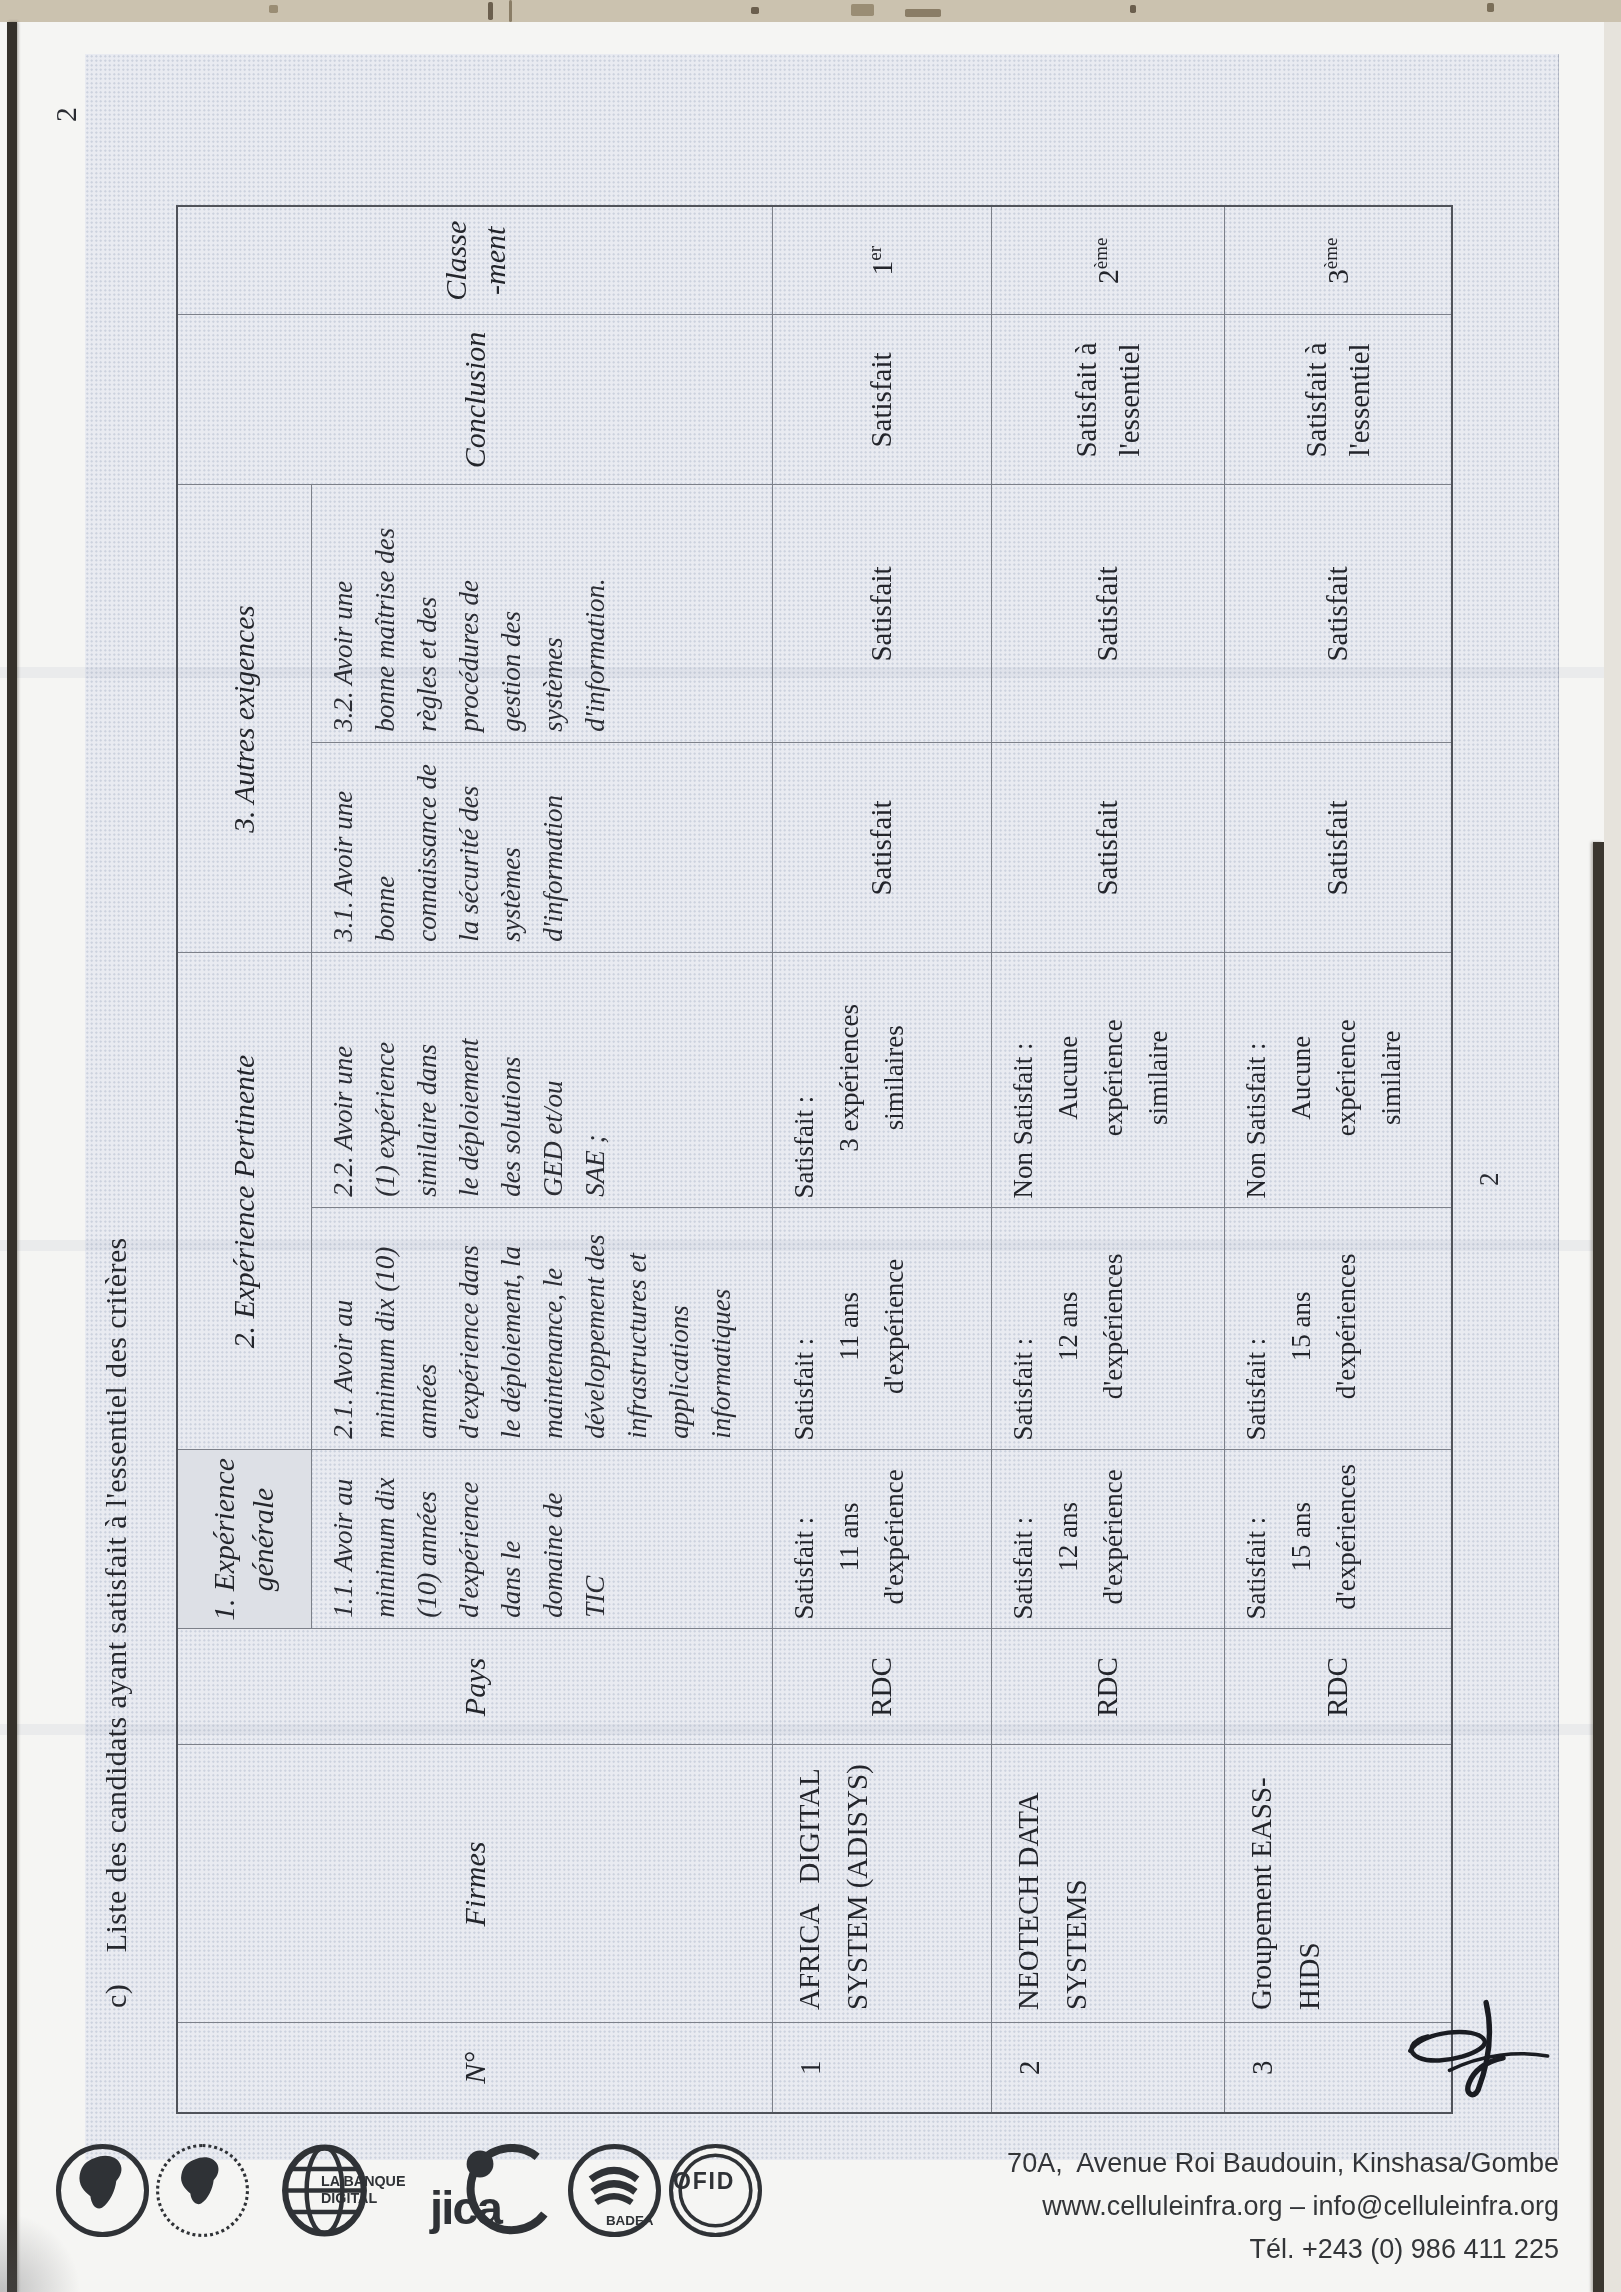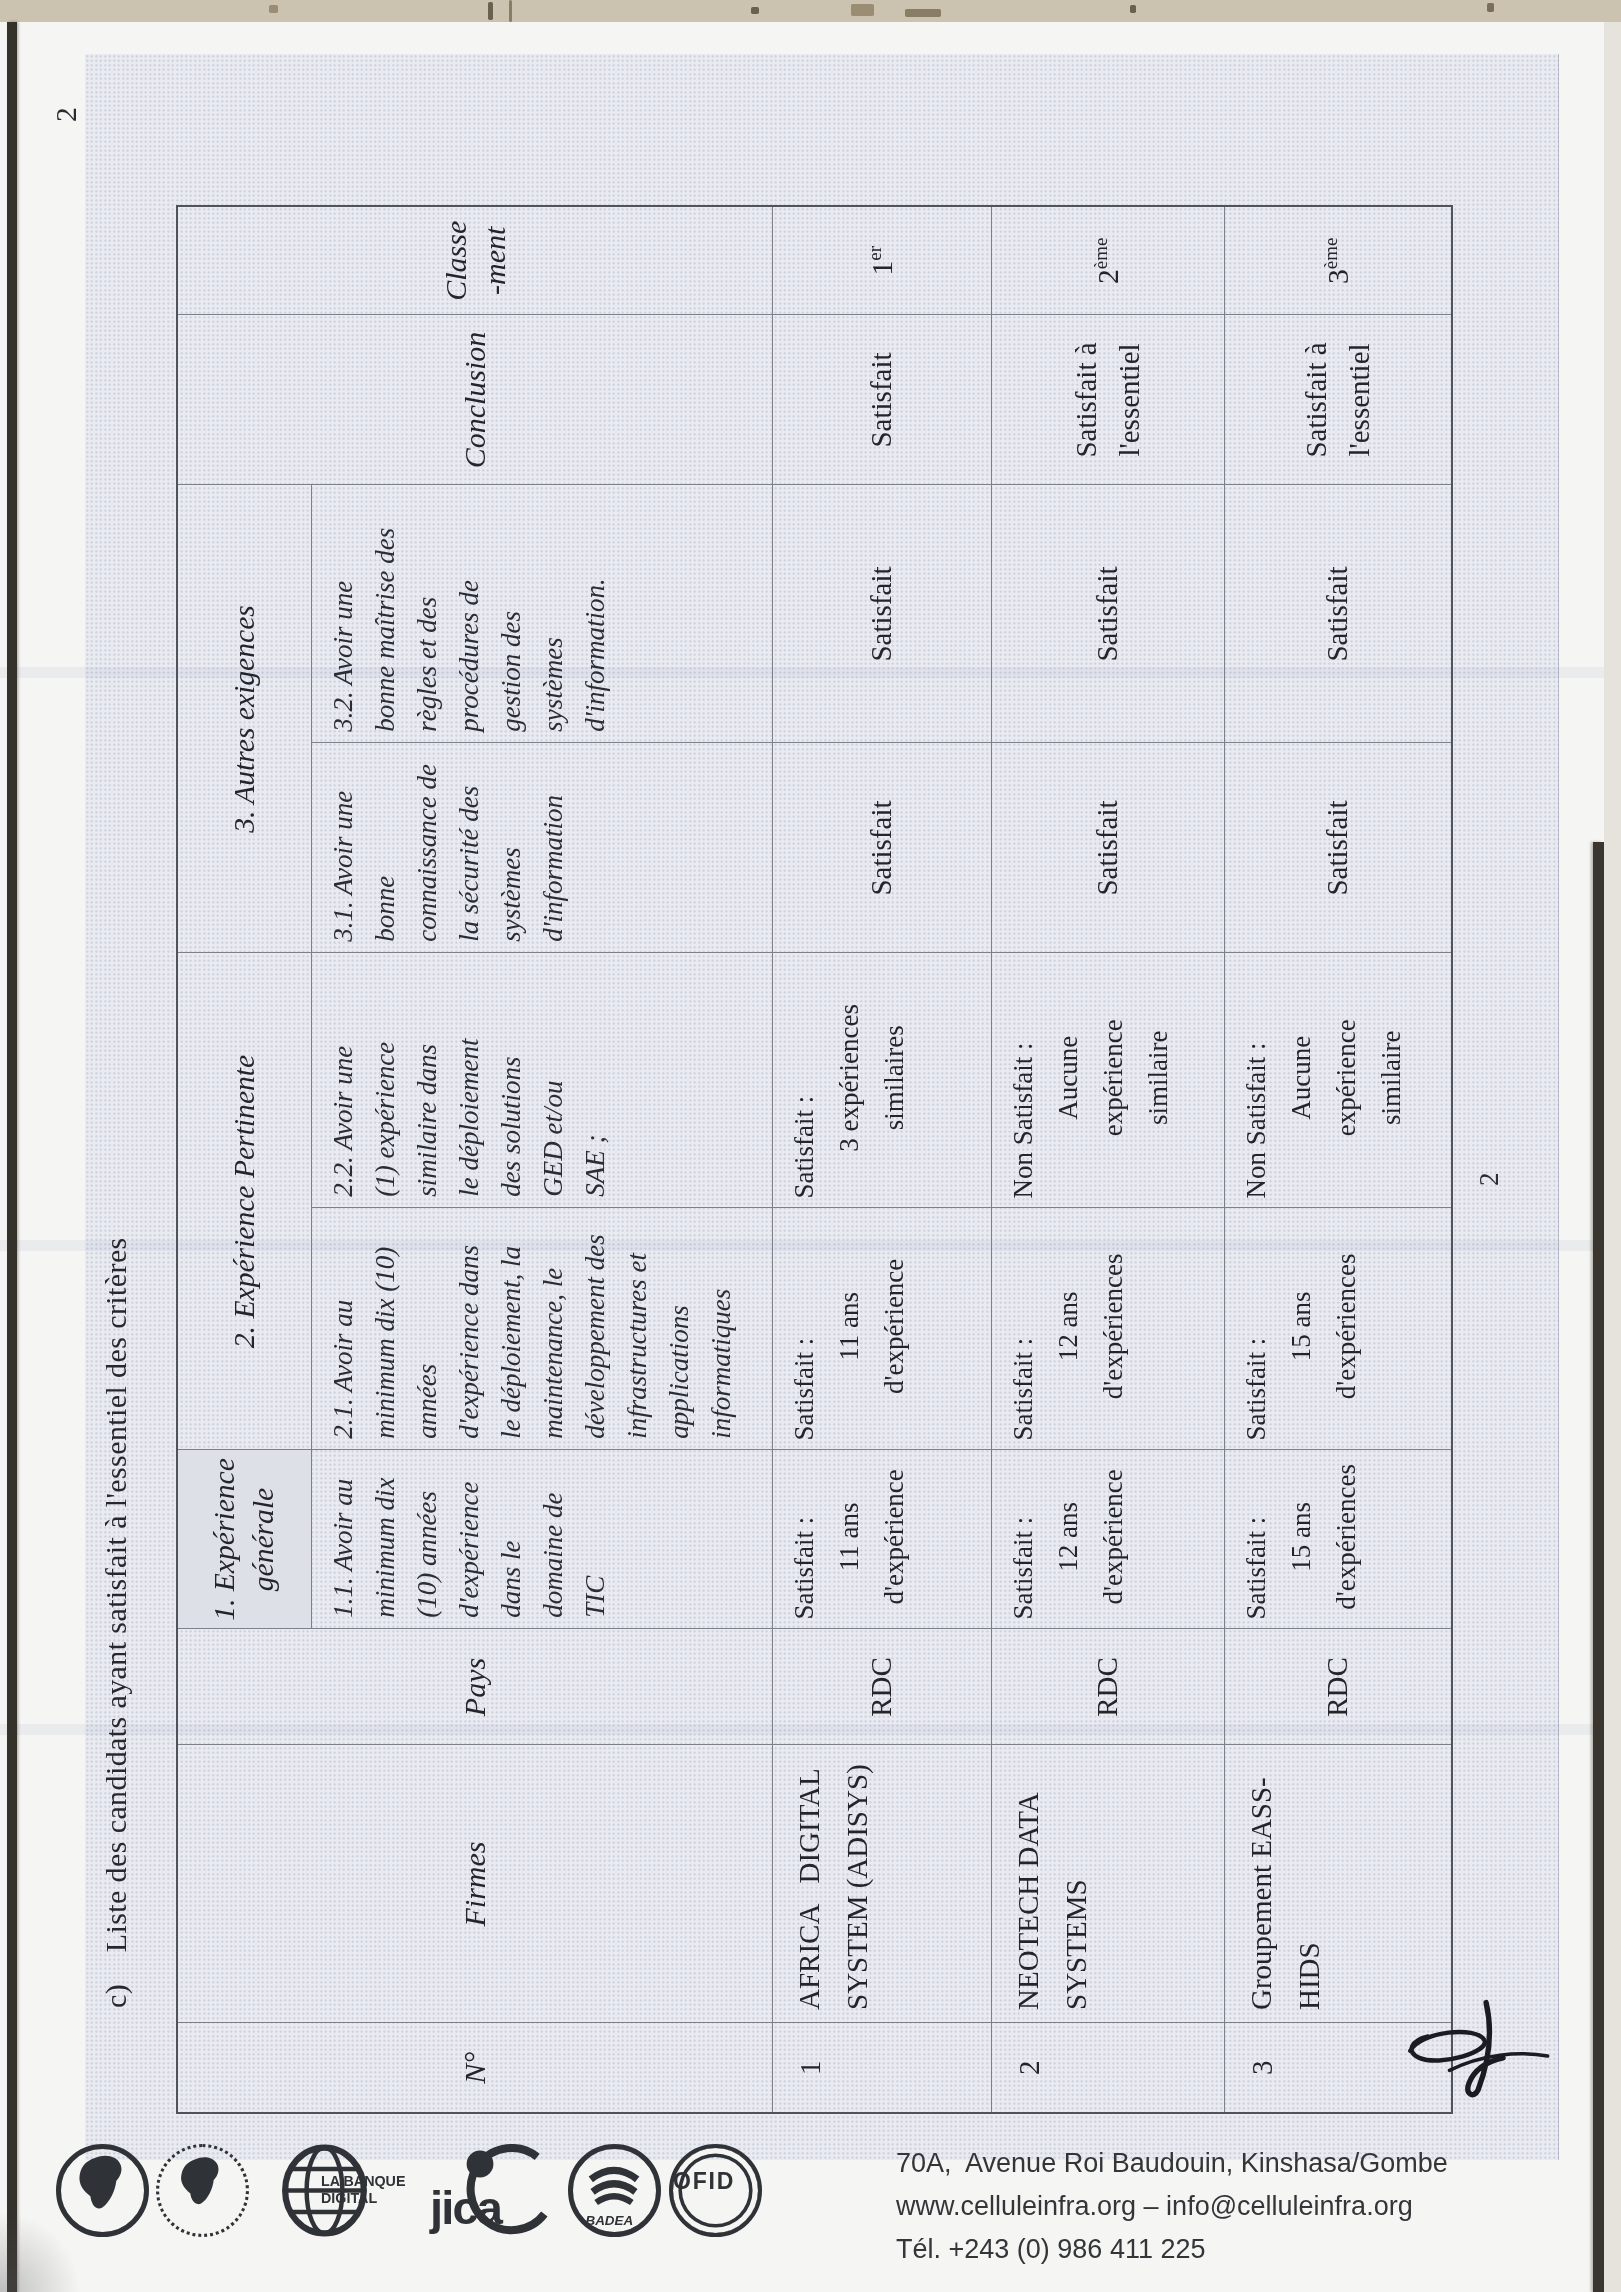--- a/index.html
+++ b/index.html
@@ -107,30 +107,30 @@
     position:absolute;left:265px;top:29px;width:107px;
     font-family:"Liberation Sans",sans-serif;font-weight:bold;font-size:14.3px;
     line-height:17px;color:#2f3236;white-space:pre-wrap;
   }
   .jica-label{
     position:absolute;left:374px;top:36px;
     font-family:"Liberation Sans",sans-serif;font-weight:bold;font-size:47px;
     letter-spacing:-1.8px;color:#2f3236;
   }
   .badea-label{
-    position:absolute;left:12.5px;top:64px;width:68px;text-align:left;
-    font-family:"Liberation Sans",sans-serif;font-weight:bold;font-size:13.4px;color:#2f3236;font-style:italic;
+    position:absolute;left:12.5px;top:64px;width:68px;text-align:right;
+    font-family:"Liberation Sans",sans-serif;font-weight:bold;font-size:13.4px;color:#2f3236;
   }
   .ofid-label{
     position:absolute;left:0;top:19.7px;width:93px;text-align:left;
     font-family:"Liberation Sans",sans-serif;font-weight:bold;font-size:23px;
     letter-spacing:1.8px;color:#2f3236;
   }
   .address{
-    position:absolute;left:896px;top:2142px;width:663px;
+    position:absolute;left:896px;top:2142px;width:663px;text-align:right;
     font-family:"Liberation Sans",sans-serif;font-size:27px;line-height:43px;
     color:#333538;white-space:pre-wrap;
   }
   .signature{position:absolute;left:1394px;top:1999px;}
 </style>
 </head>
 <body>
 
 <div class="scan-top-strip"></div>
 <div class="speck" style="left:488px;top:1.8px;width:5.4px;height:18px;"></div>

